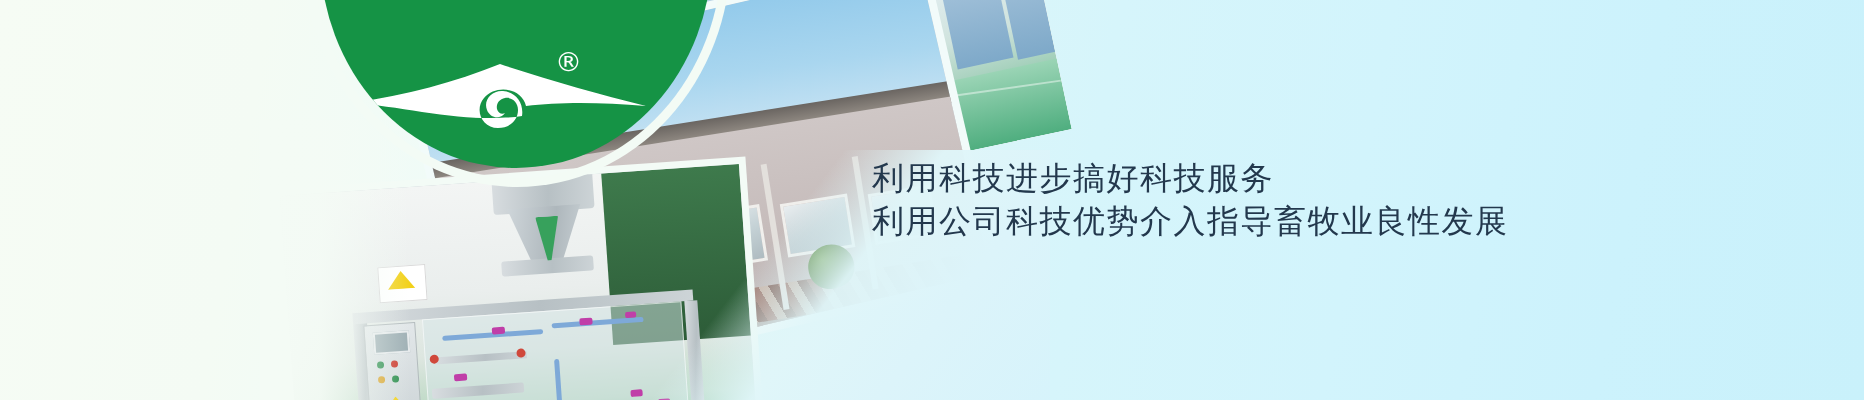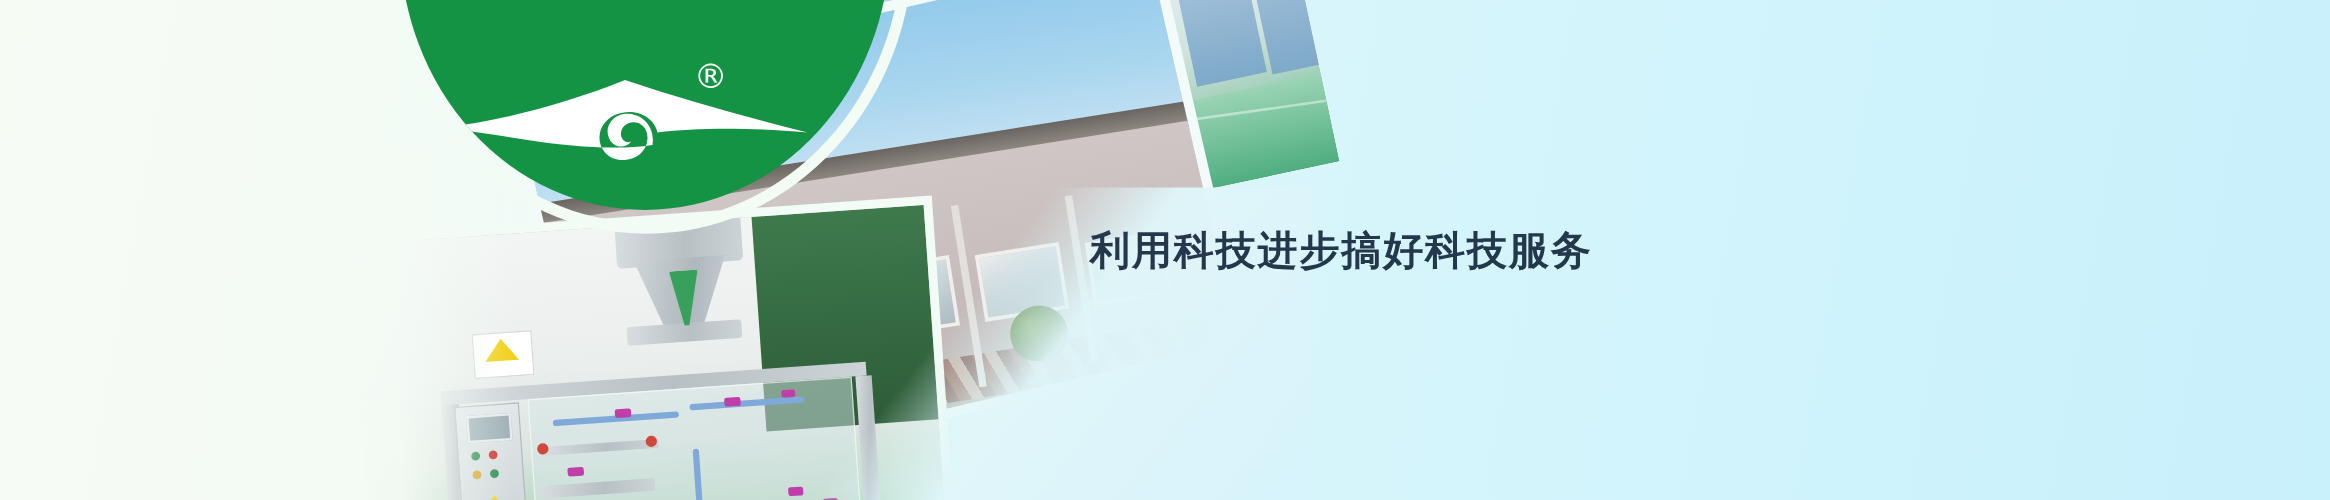--- a/index.html
+++ b/index.html
@@ -204,21 +204,21 @@
   }
   .t-bar{
     width:3px;height:21px;background:#179a46;margin:0 5px;flex:0 0 auto;
   }
   .t-bar.gray{background:#9aa3a6;}
   .t-word{
     font-size:22px;color:#5d6a6e;letter-spacing:1px;line-height:1;
     white-space:nowrap;
   }
   .headline{
-    font-size:32px;font-weight:bold;color:#23384d;
+    font-size:32px;font-weight:normal;color:#23384d;
     line-height:1.33;letter-spacing:1.5px;white-space:nowrap;
   }
 </style>
 </head>
 <body>
 
 <div id="banner">
 
   <div id="collage">
 
@@ -337,15 +337,16 @@
         </svg>
         <div class="reg-mark">®</div>
       </div>
     </div>
   </div>
 
   <div id="text-block">
 
 
     <div class="headline">利用科技进步搞好科技服务</div>
+    <div class="headline">利用公司科技优势介入指导畜牧业良性发展</div>
   </div>
 
 </div>
 
 </body></html>

